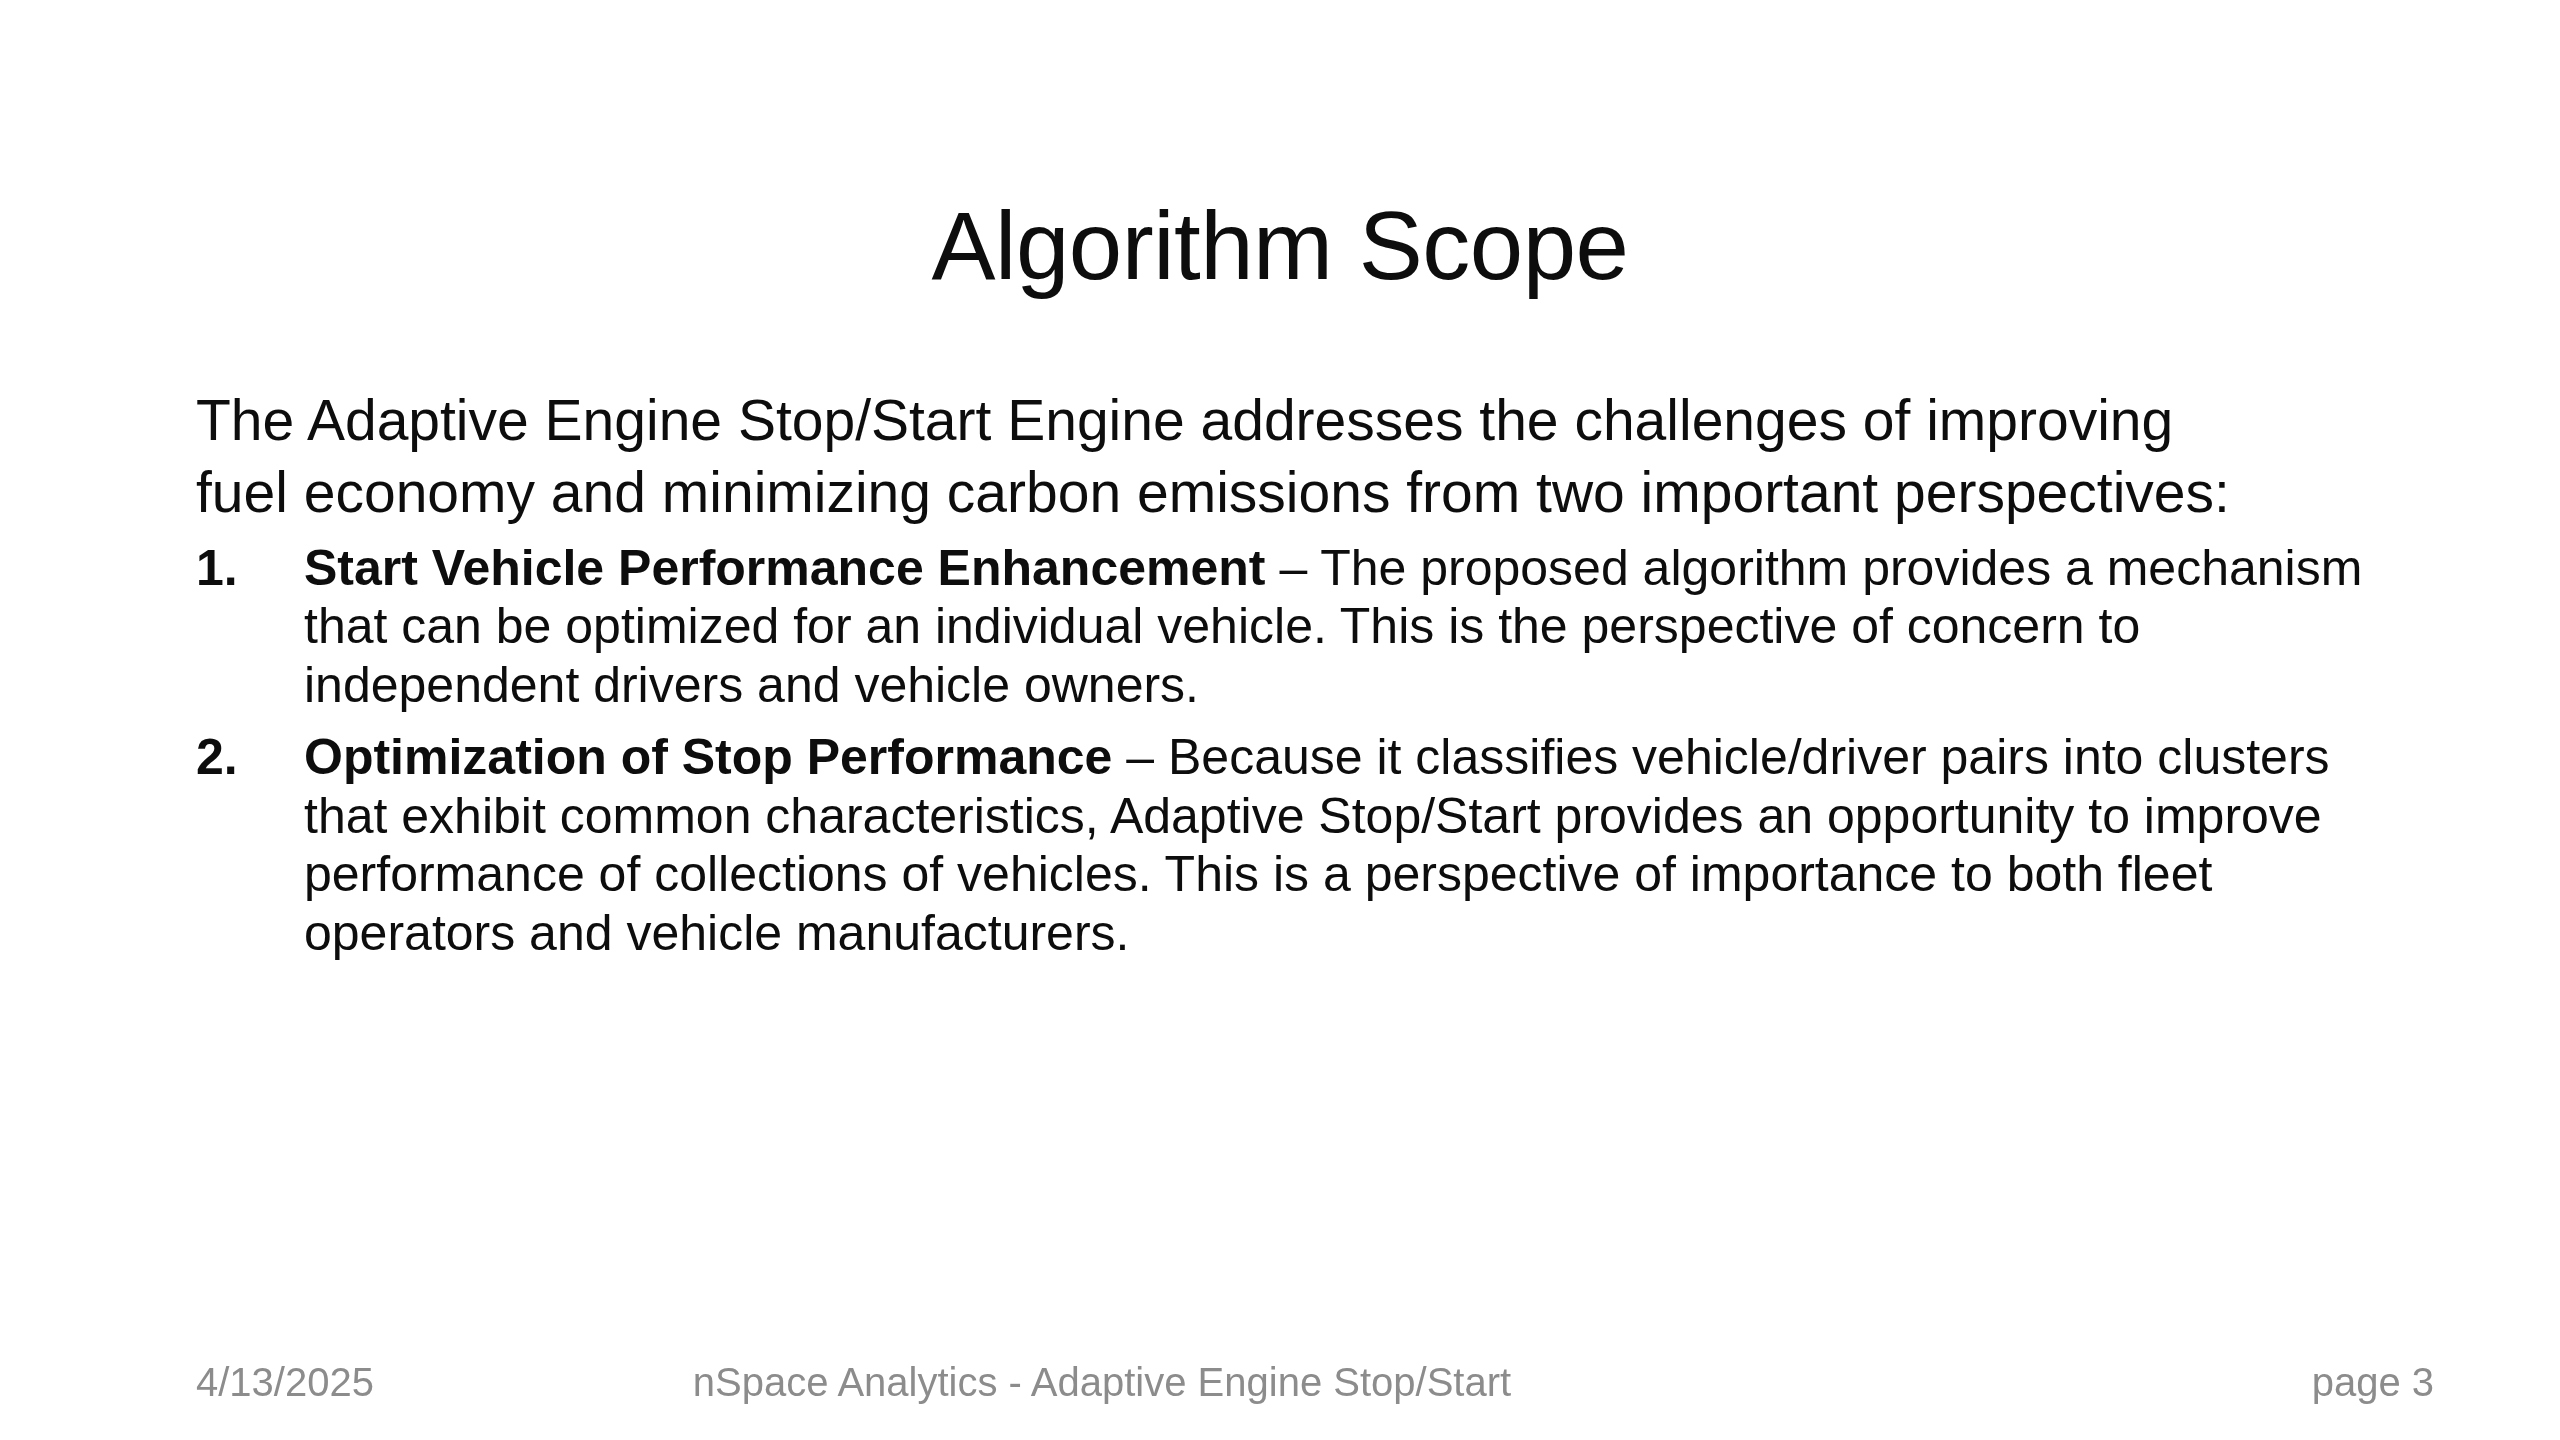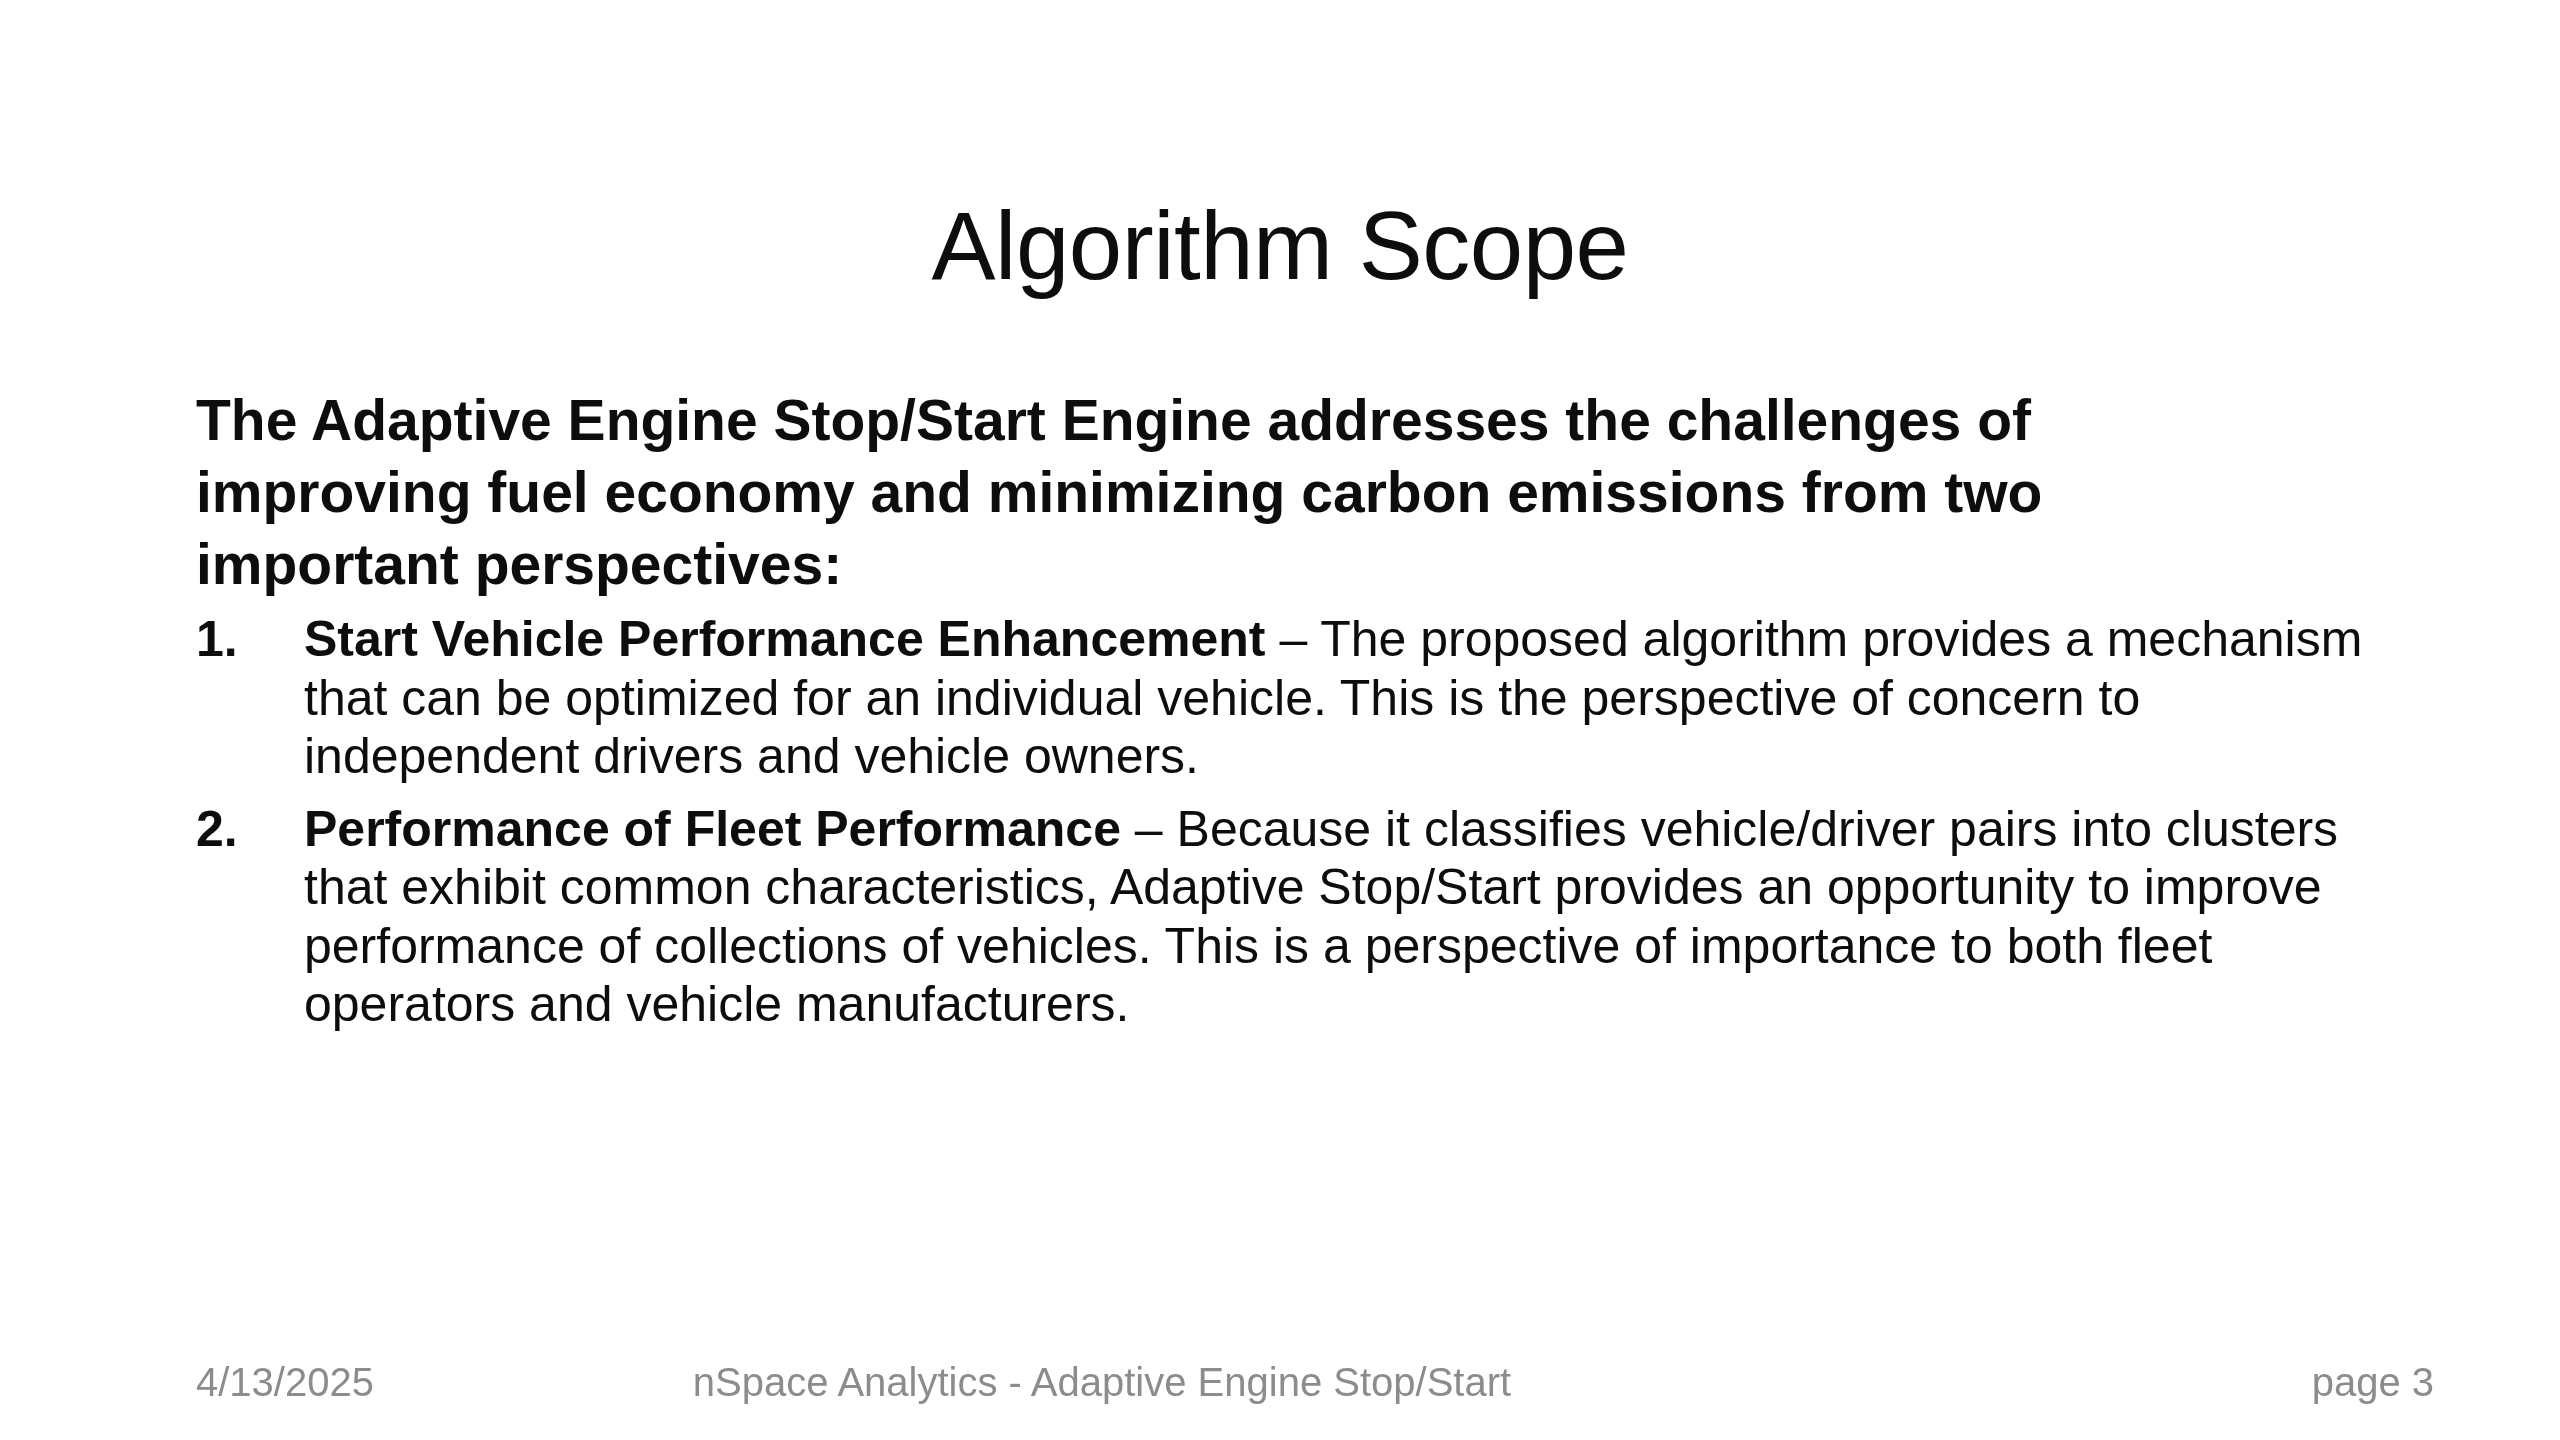--- a/index.html
+++ b/index.html
@@ -43,21 +43,21 @@
   .body-block {
     position: absolute;
     left: 196px;
     top: 385px;
     width: 2180px;
   }
 
   .intro-para {
     font-size: 57px;
     line-height: 1.26;
-    font-weight: 700;
+    font-weight: 400;
     color: #0d0d0d;
     margin: 0;
     max-width: 2060px;
   }
 
   .num-list {
     margin: 8px 0 0 0;
     padding: 0;
     list-style: none;
   }
@@ -137,21 +137,21 @@
 
     <ol class="num-list">
 
       <li class="num-item">
         <span class="num-marker">1.</span>
         <span class="lead-bold">Start Vehicle Performance Enhancement</span><span> – The proposed algorithm provides a mechanism that can be optimized for an individual vehicle.  This is the perspective of concern to independent drivers and  vehicle owners.</span>
       </li>
 
       <li class="num-item">
         <span class="num-marker">2.</span>
-        <span class="lead-bold">Performance of Fleet Performance</span><span> – Because it classifies vehicle/driver pairs into clusters that exhibit common characteristics, Adaptive Stop/Start provides an opportunity to improve performance of collections of vehicles.  This is a perspective of importance to both fleet operators and vehicle manufacturers.</span>
+        <span class="lead-bold">Optimization of Stop Performance</span><span> – Because it classifies vehicle/driver pairs into clusters that exhibit common characteristics, Adaptive Stop/Start provides an opportunity to improve performance of collections of vehicles.  This is a perspective of importance to both fleet operators and vehicle manufacturers.</span>
       </li>
 
     </ol>
   </div>
 
   <div class="footer">
     <span class="footer-date">4/13/2025</span>
     <span class="footer-center">nSpace  Analytics - Adaptive Engine Stop/Start</span>
     <span class="footer-page">page 3</span>
   </div>

